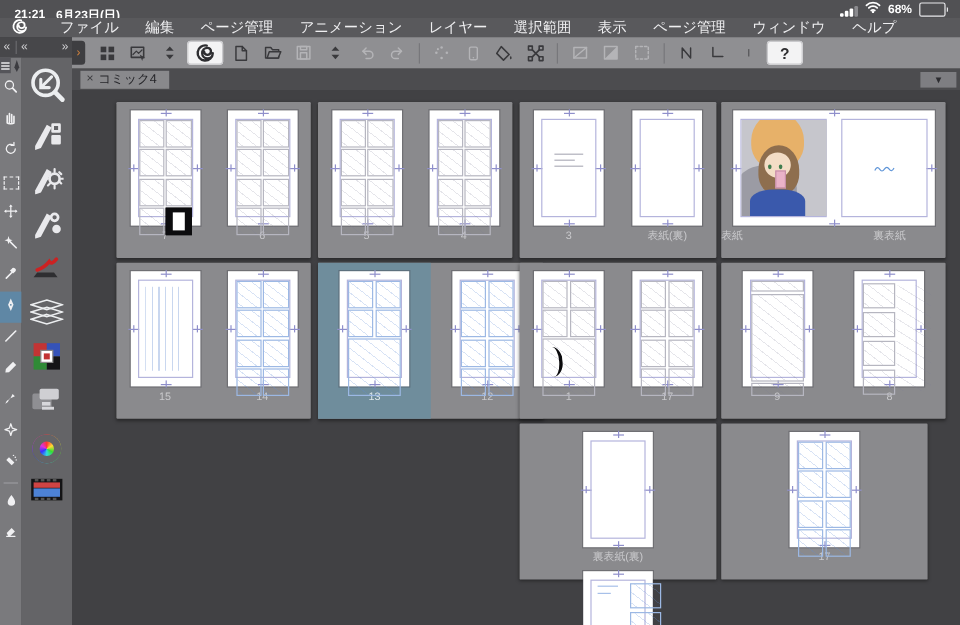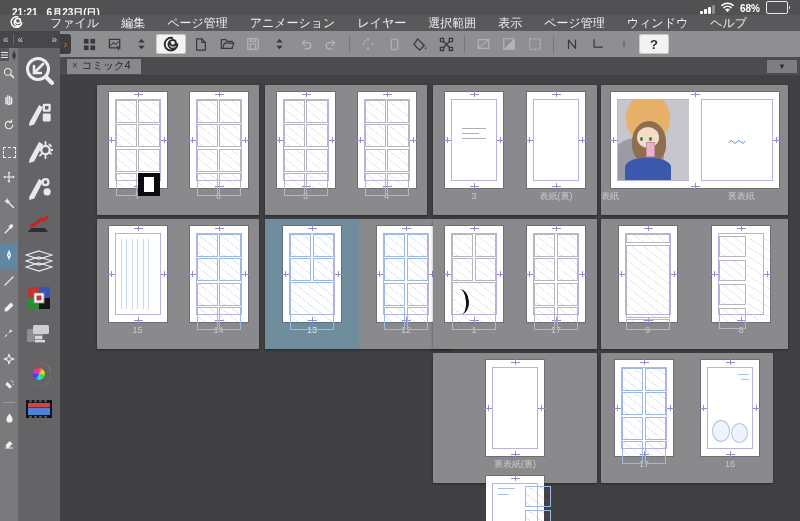--- a/index.html
+++ b/index.html
@@ -890,30 +890,14 @@
             <div class="bx blue"></div>
             <div class="bx blue"></div>
             <div class="bx blue"></div>
             <div class="bx blue"></div>
             <div class="bx blue"></div>
             <div class="bx blue"></div>
           </div>
         </div>
         <span class="plabel">17</span>
       </div>
-      <div class="cell">
-        <div class="page">
-          <i class="mk mkt"></i>
-          <i class="mk mkb"></i>
-          <i class="mk mkl"></i>
-          <i class="mk mkr"></i>
-          <div class="inner"></div>
-          <div class="content">
-            <span class="dash" style="right:6%;top:8%;width:26%"></span>
-            <span class="dash" style="right:6%;top:14%;width:18%"></span>
-            <span class="blot" style="left:8%;bottom:8%;width:16px;height:20px;"></span>
-            <span class="blot" style="right:10%;bottom:6%;width:15px;height:18px;"></span>
-          </div>
-        </div>
-        <span class="plabel">16</span>
-      </div>
     </div>
   </div>
 
 </body></html>

